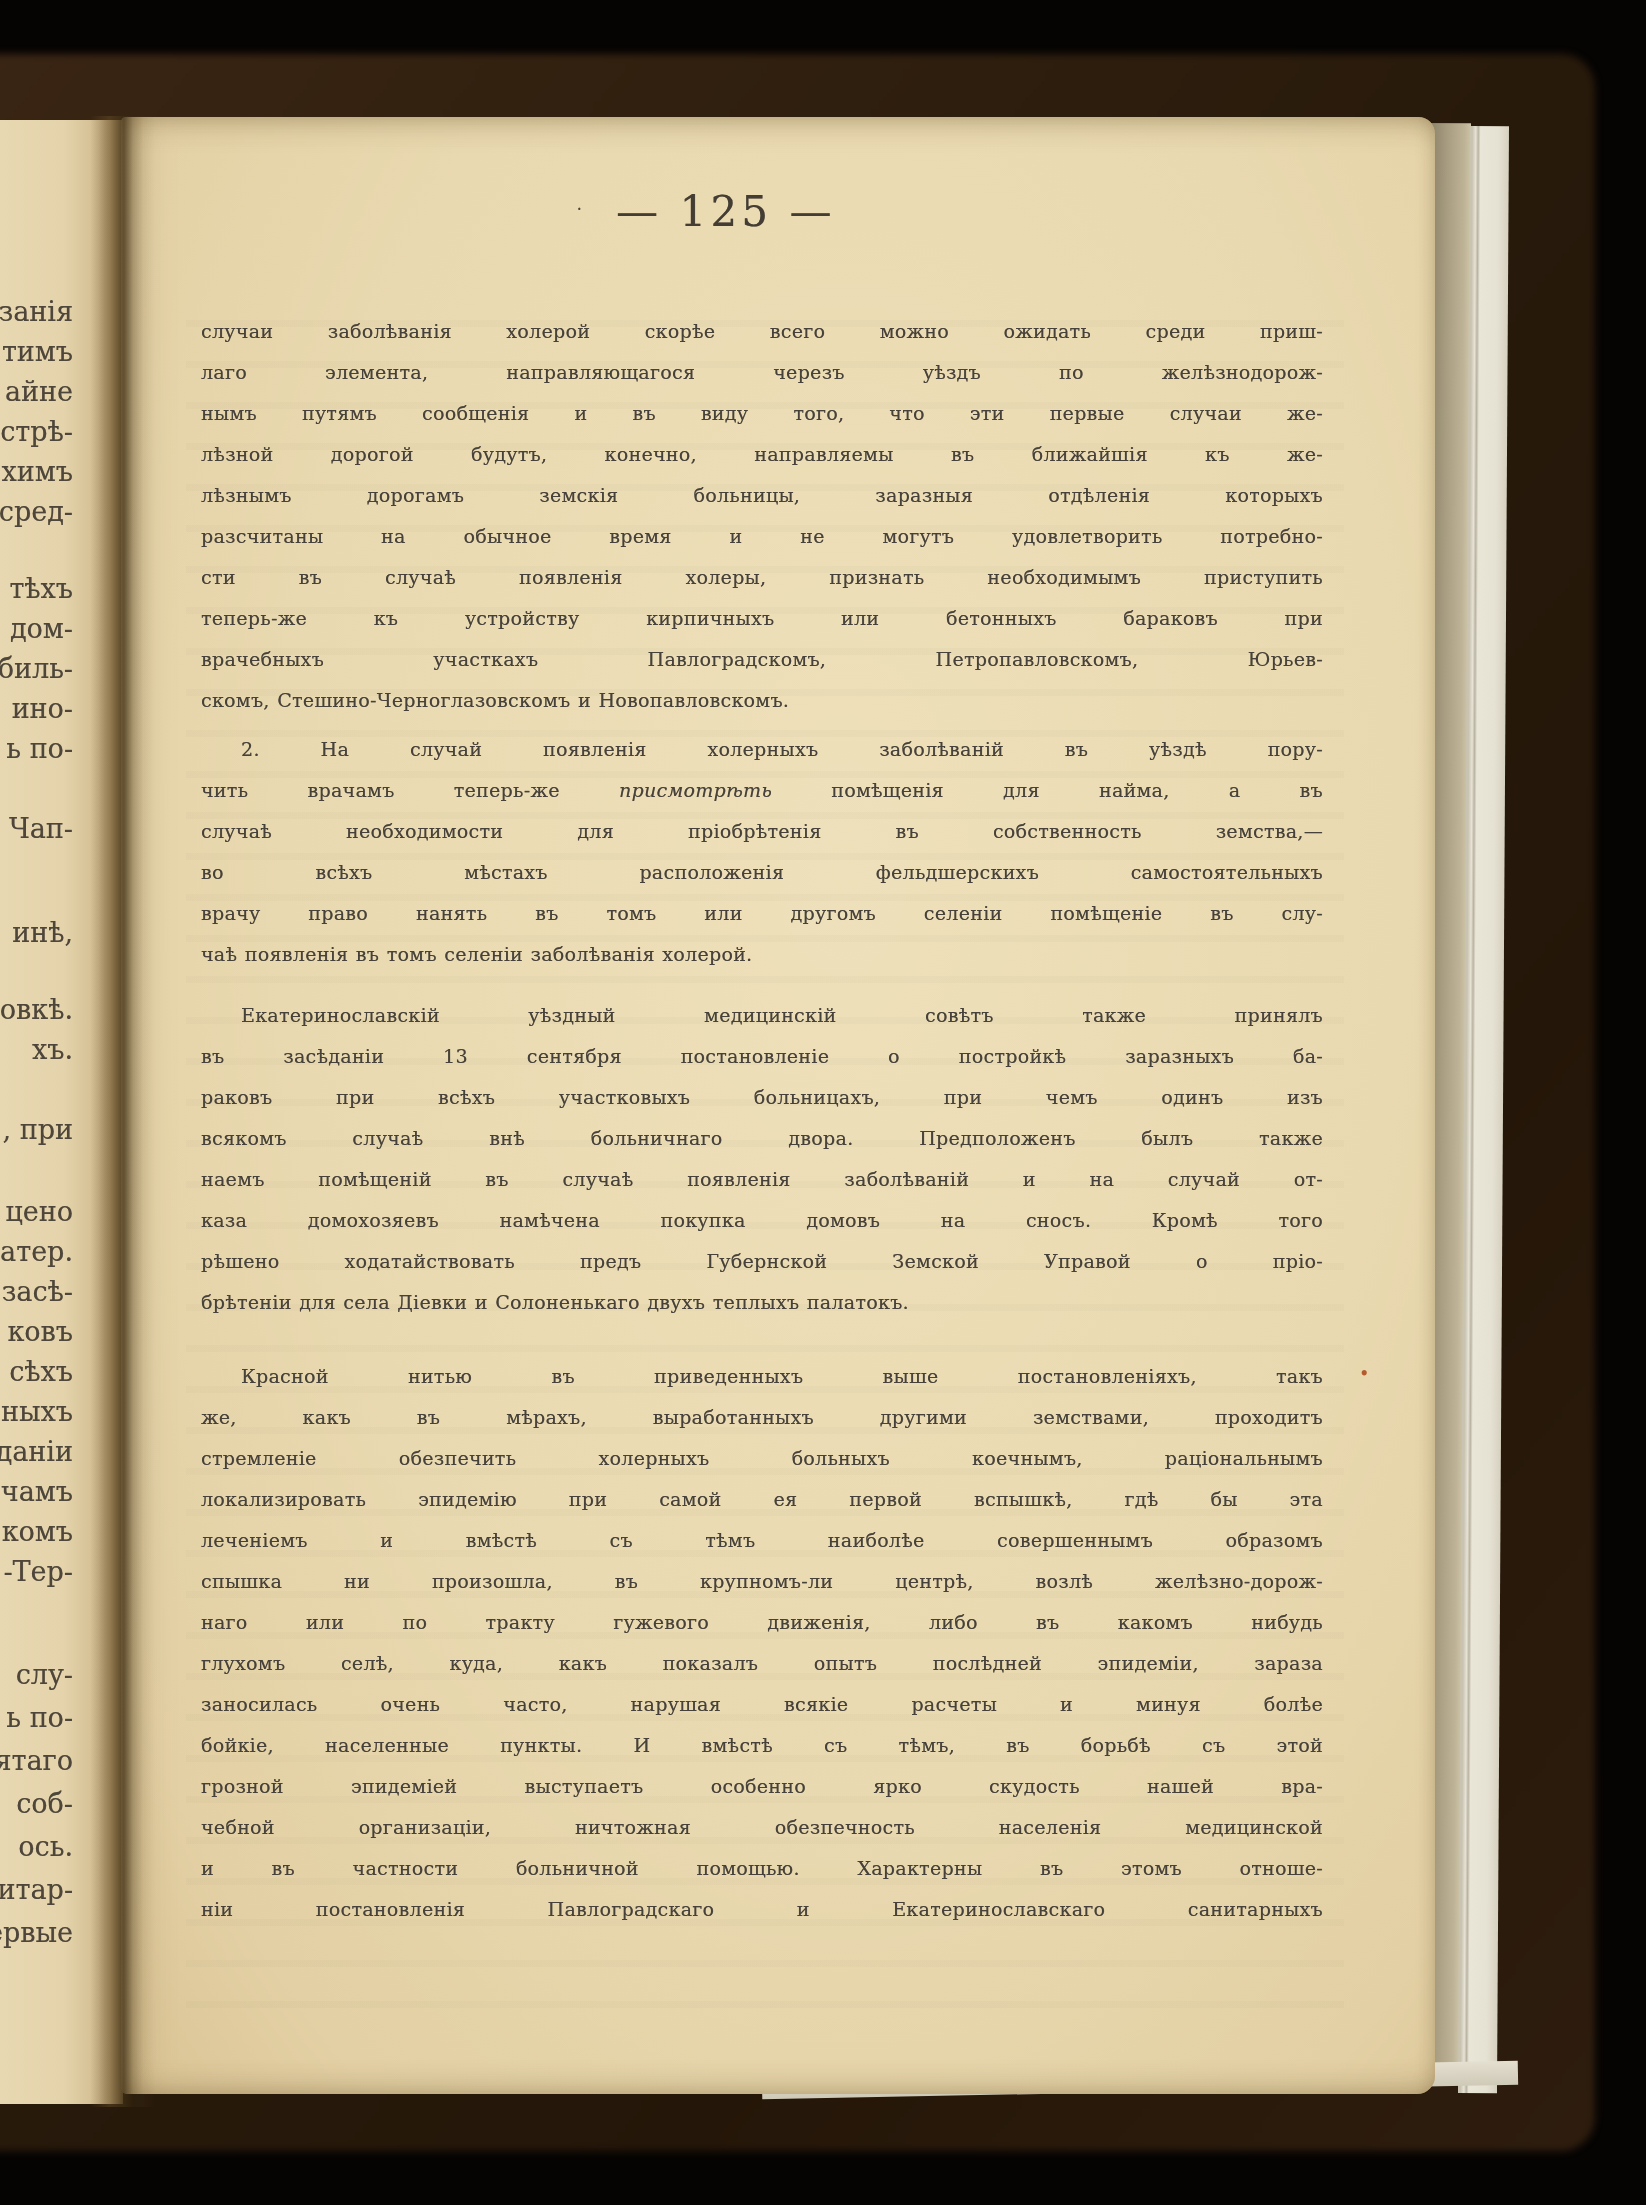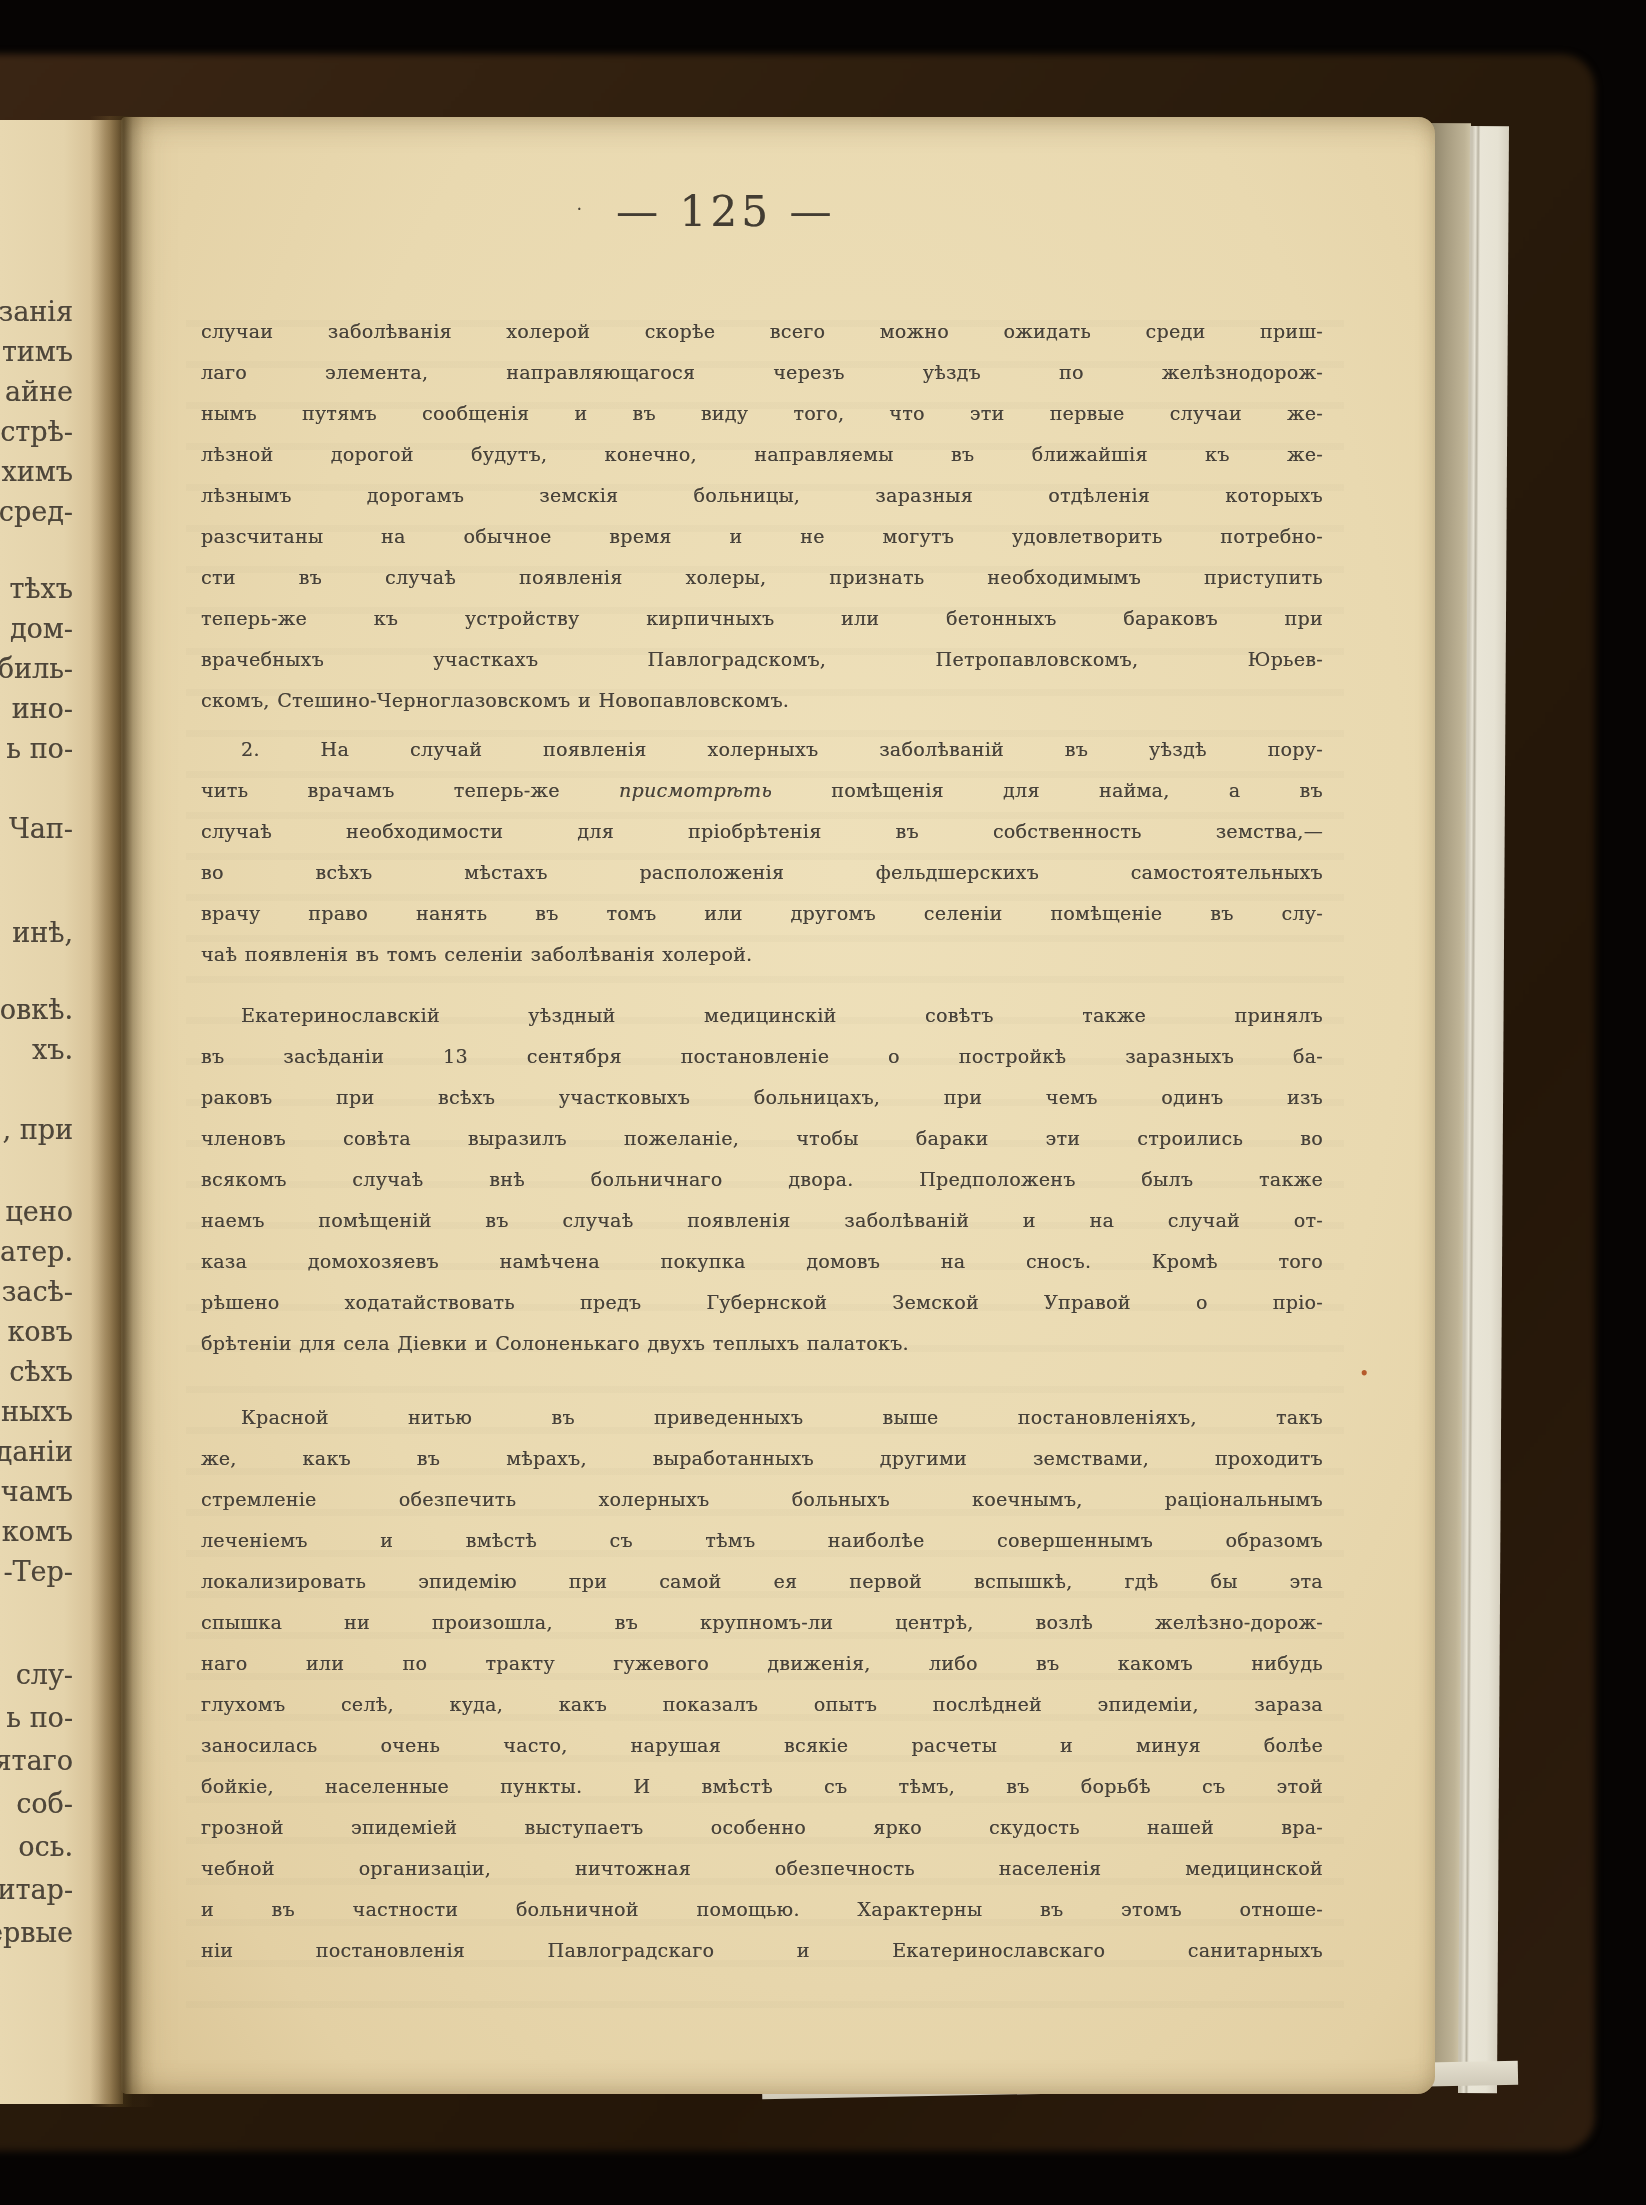--- a/index.html
+++ b/index.html
@@ -146,33 +146,32 @@
           <div class="tl"><span>чить врачамъ теперь-же </span><span class="em">присмотрѣть</span><span> помѣщенія для найма, а въ</span></div>
           <div class="tl">случаѣ необходимости для пріобрѣтенія въ собственность земства,—</div>
           <div class="tl">во всѣхъ мѣстахъ расположенія фельдшерскихъ самостоятельныхъ</div>
           <div class="tl">врачу право нанять въ томъ или другомъ селеніи помѣщеніе въ слу-</div>
           <div class="tl endline">чаѣ появленія въ томъ селеніи заболѣванія холерой.</div>
         </div>
         <div class="para ind">
           <div class="tl">Екатеринославскій уѣздный медицинскій совѣтъ также принялъ</div>
           <div class="tl">въ засѣданіи 13 сентября постановленіе о постройкѣ заразныхъ ба-</div>
           <div class="tl">раковъ при всѣхъ участковыхъ больницахъ, при чемъ одинъ изъ</div>
-          <div class="tl">членовъ совѣта выразилъ пожеланіе, чтобы бараки эти строились во</div>
           <div class="tl">всякомъ случаѣ внѣ больничнаго двора. Предположенъ былъ также</div>
           <div class="tl">наемъ помѣщеній въ случаѣ появленія заболѣваній и на случай от-</div>
           <div class="tl">каза домохозяевъ намѣчена покупка домовъ на сносъ. Кромѣ того</div>
           <div class="tl">рѣшено ходатайствовать предъ Губернской Земской Управой о пріо-</div>
           <div class="tl endline">брѣтеніи для села Діевки и Солоненькаго двухъ теплыхъ палатокъ.</div>
         </div>
         <div class="para ind">
           <div class="tl">Красной нитью въ приведенныхъ выше постановленіяхъ, такъ</div>
           <div class="tl">же, какъ въ мѣрахъ, выработанныхъ другими земствами, проходитъ</div>
           <div class="tl">стремленіе обезпечить холерныхъ больныхъ коечнымъ, раціональнымъ</div>
+          <div class="tl">локализировать эпидемію при самой ея первой вспышкѣ, гдѣ бы эта</div>
           <div class="tl">леченіемъ и вмѣстѣ съ тѣмъ наиболѣе совершеннымъ образомъ</div>
-          <div class="tl">локализировать эпидемію при самой ея первой вспышкѣ, гдѣ бы эта</div>
           <div class="tl">спышка ни произошла, въ крупномъ-ли центрѣ, возлѣ желѣзно-дорож-</div>
           <div class="tl">наго или по тракту гужевого движенія, либо въ какомъ нибудь</div>
           <div class="tl">глухомъ селѣ, куда, какъ показалъ опытъ послѣдней эпидеміи, зараза</div>
           <div class="tl">заносилась очень часто, нарушая всякіе расчеты и минуя болѣе</div>
           <div class="tl">бойкіе, населенные пункты. И вмѣстѣ съ тѣмъ, въ борьбѣ съ этой</div>
           <div class="tl">грозной эпидеміей выступаетъ особенно ярко скудость нашей вра-</div>
           <div class="tl">чебной организаціи, ничтожная обезпечность населенія медицинской</div>
           <div class="tl">и въ частности больничной помощью. Характерны въ этомъ отноше-</div>
           <div class="tl">ніи постановленія Павлоградскаго и Екатеринославскаго санитарныхъ</div>
         </div>

